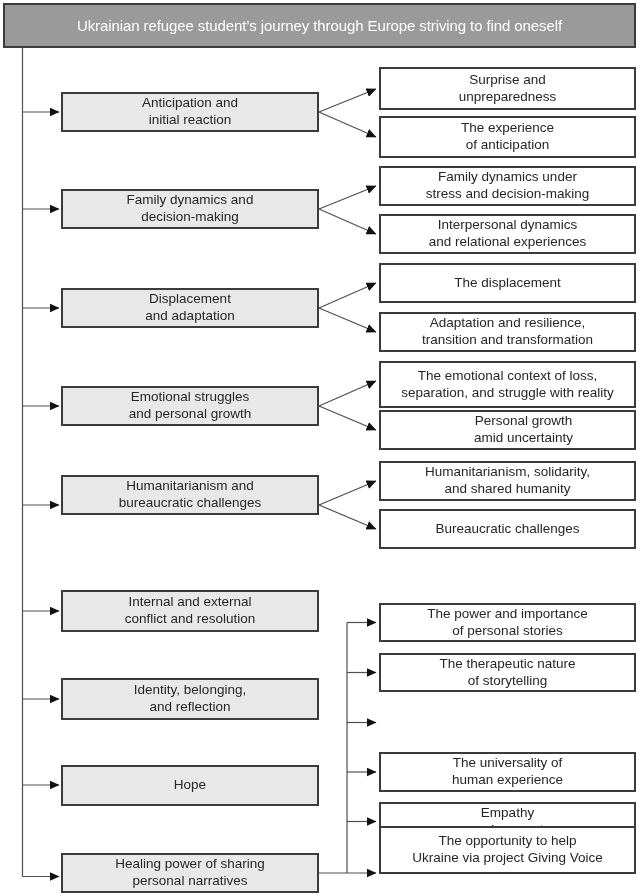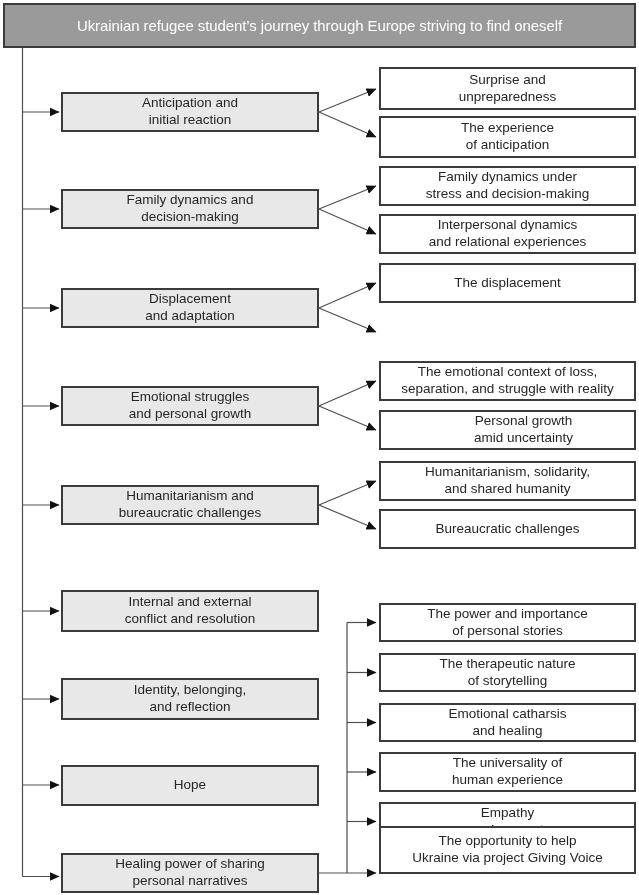--- a/index.html
+++ b/index.html
@@ -41,33 +41,33 @@
     border: 2px solid #3b3b3b;
   }
   .box span { white-space: pre-line; }
   .gray { background: #e8e8e8; left: 61px; width: 258px; }
   .white { background: #ffffff; left: 379px; width: 257px; }
 
   .g0 { top: 92px;  height: 40px; }
   .g1 { top: 189px; height: 40px; }
   .g2 { top: 288px; height: 40px; }
   .g3 { top: 386px; height: 40px; }
-  .g4 { top: 485px; height: 40px; }
+  .g4 { top: 475px; height: 40px; }
   .g5 { top: 590px; height: 42px; }
   .g6 { top: 678px; height: 42px; }
   .g7 { top: 765px; height: 41px; }
   .g8 { top: 853px; height: 40px; }
 
   .r0  { top: 67px;  height: 43px; }
   .r1  { top: 116px; height: 42px; }
   .r2  { top: 166px; height: 40px; }
   .r3  { top: 214px; height: 40px; }
   .r4  { top: 263px; height: 40px; }
   .r5  { top: 312px; height: 40px; }
-  .r6  { top: 361px; height: 40px; }
+  .r6  { top: 361px; height: 47px; }
   .r7  { top: 410px; height: 40px; padding-left: 32px; }
   .r8  { top: 461px; height: 40px; }
   .r9  { top: 509px; height: 40px; }
   .r10 { top: 603px; height: 39px; }
   .r11 { top: 653px; height: 39px; text-align: center; }
   .r12 { top: 703px; height: 39px; }
   .r13 { top: 752px; height: 40px; }
   .r14 { top: 802px; height: 39px; }
   .r15 { top: 826px; height: 48px; }
 </style>
@@ -169,20 +169,24 @@
       <span>Family dynamics under
 stress and decision-making</span>
     </div>
   <div class="box white r3">
       <span>Interpersonal dynamics
 and relational experiences</span>
     </div>
   <div class="box white r4">
       <span>The displacement</span>
     </div>
+  <div class="box white r5">
+      <span>Adaptation and resilience,
+transition and transformation</span>
+    </div>
   <div class="box white r6">
       <span>The emotional context of loss,
 separation, and struggle with reality</span>
     </div>
   <div class="box white r7">
       <span>Personal growth
 amid uncertainty</span>
     </div>
   <div class="box white r8">
       <span>Humanitarianism, solidarity,
@@ -192,24 +196,20 @@
       <span>Bureaucratic challenges</span>
     </div>
   <div class="box white r10">
       <span>The power and importance
 of personal stories</span>
     </div>
   <div class="box white r11">
       <span>The therapeutic nature
 of storytelling</span>
     </div>
-  <div class="box white r12">
-      <span>Emotional catharsis
-and healing</span>
-    </div>
   <div class="box white r13">
       <span>The universality of
 human experience</span>
     </div>
   <div class="box white r14">
       <span>Empathy
 and support</span>
     </div>
   <div class="box white r15">
       <span>The opportunity to help

